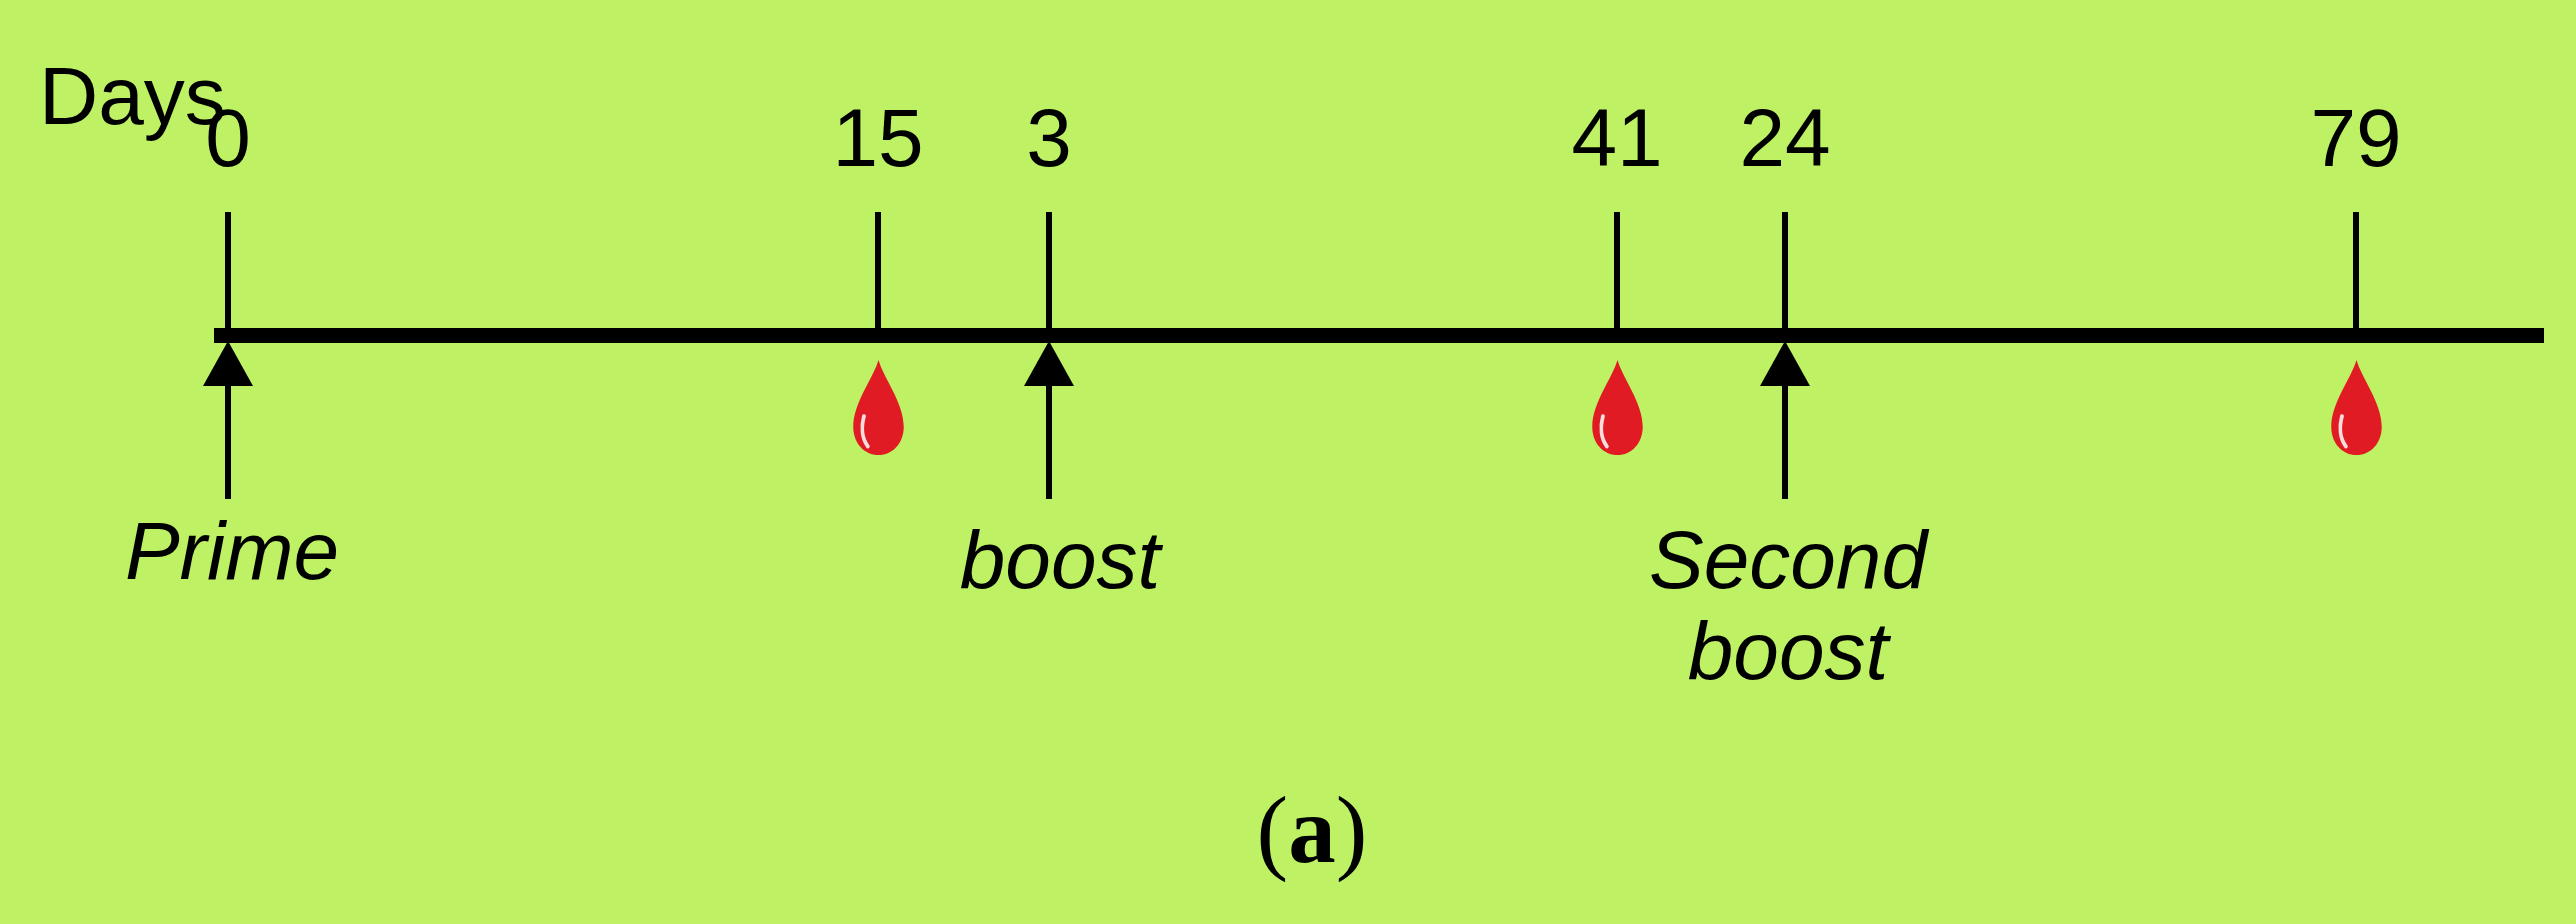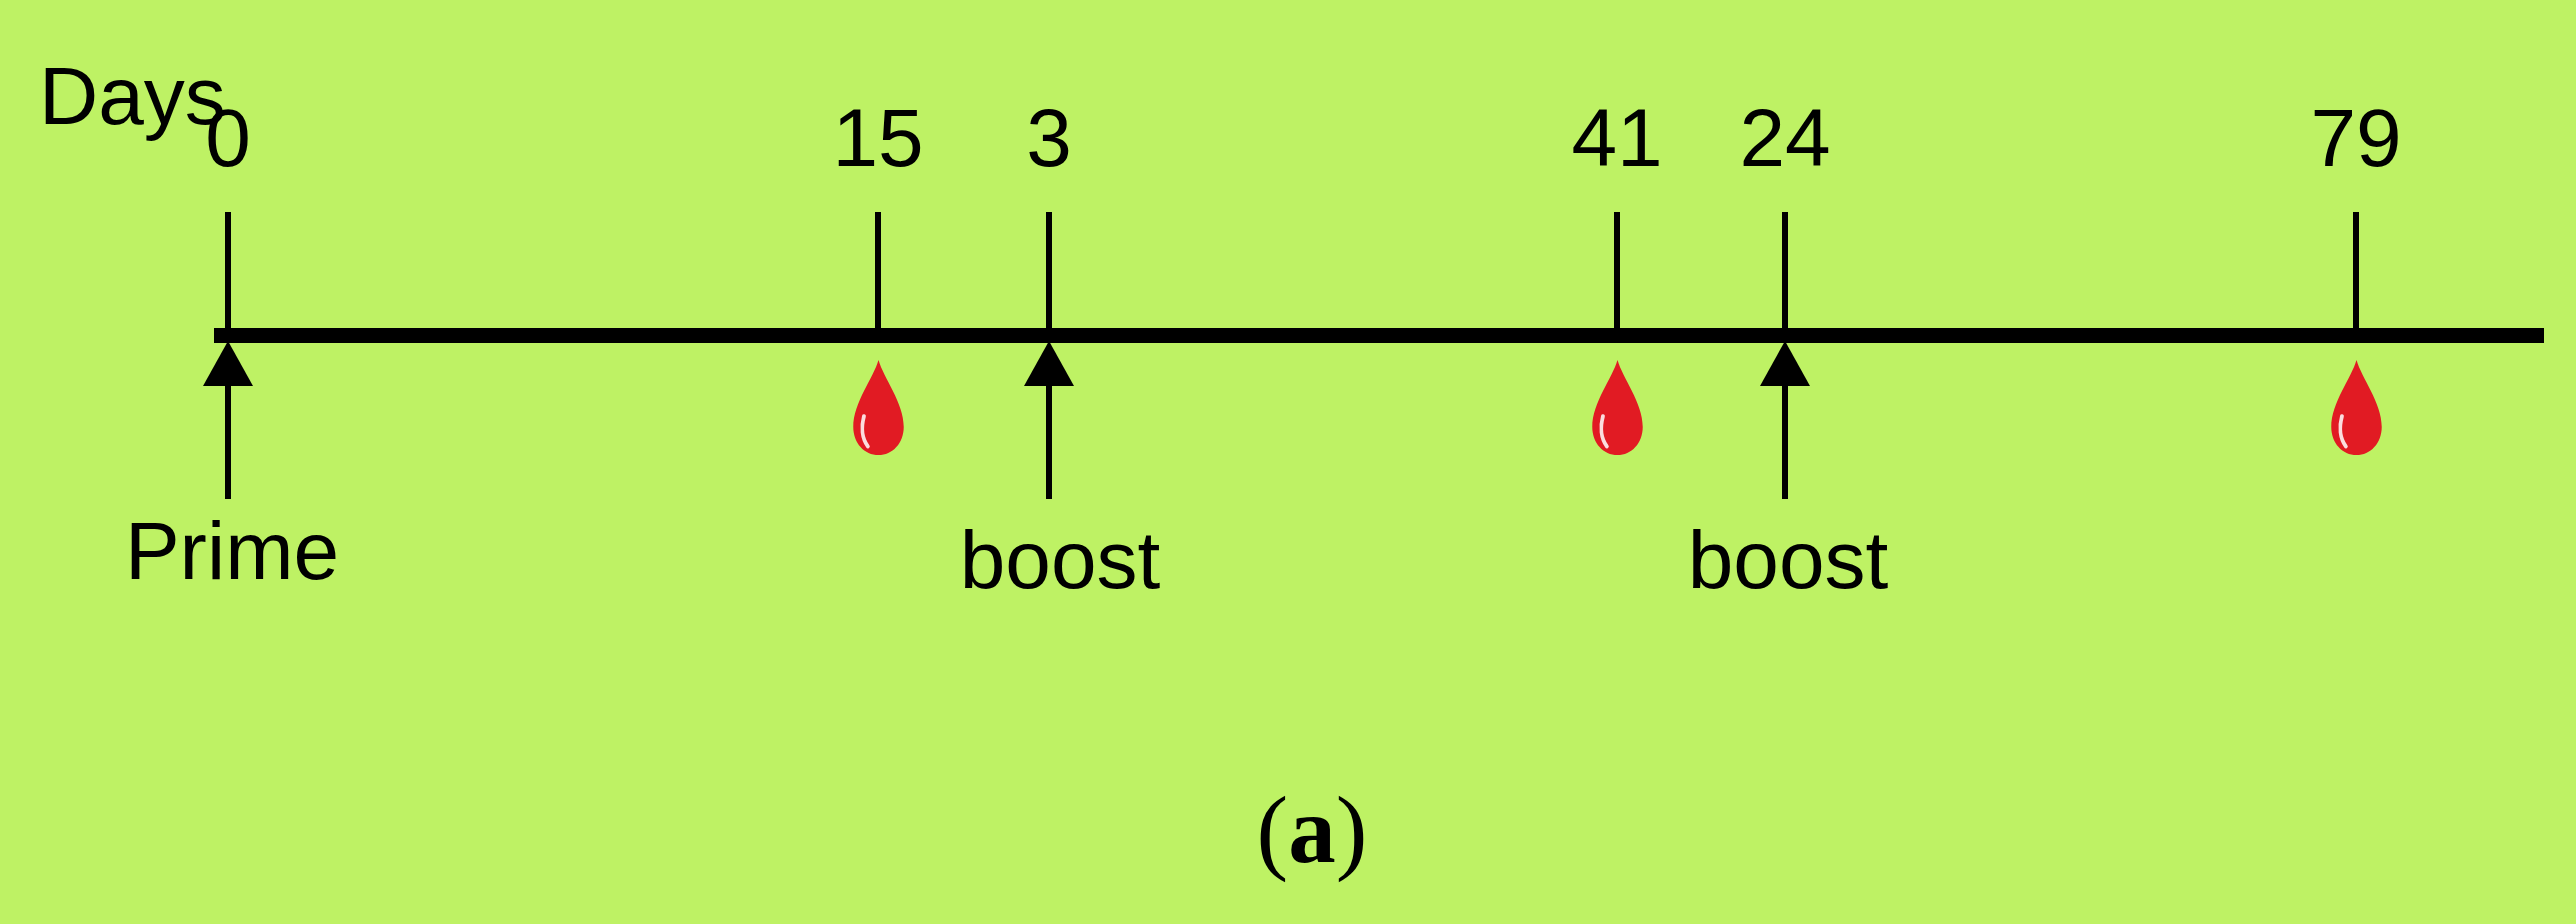--- a/index.html
+++ b/index.html
@@ -84,20 +84,21 @@
     height: 99px;
     margin-left: -25px;
   }
   .event-label {
     position: absolute;
     transform: translateX(-50%);
     font-size: 82px;
     line-height: 91px;
     text-align: center;
     white-space: nowrap;
+    font-style: italic;
   }
   .caption {
     position: absolute;
     left: 1312px;
     top: 783px;
     transform: translateX(-50%);
     font-family: "Liberation Serif", serif;
     font-size: 95px;
     line-height: 1;
     white-space: nowrap;
@@ -172,20 +173,21 @@
     </svg>
   </div>
 
   <div class="event-label" style="left:232px; top:505px">
     <div>Prime</div>
   </div>
   <div class="event-label" style="left:1060px; top:514px">
     <div>boost</div>
   </div>
   <div class="event-label" style="left:1788px; top:514px">
+    <div>Second</div>
     <div>boost</div>
   </div>
 
   <div class="caption">
     <span class="paren">(</span><span class="letter">a</span><span class="paren">)</span>
   </div>
 
 </div>
 
 

